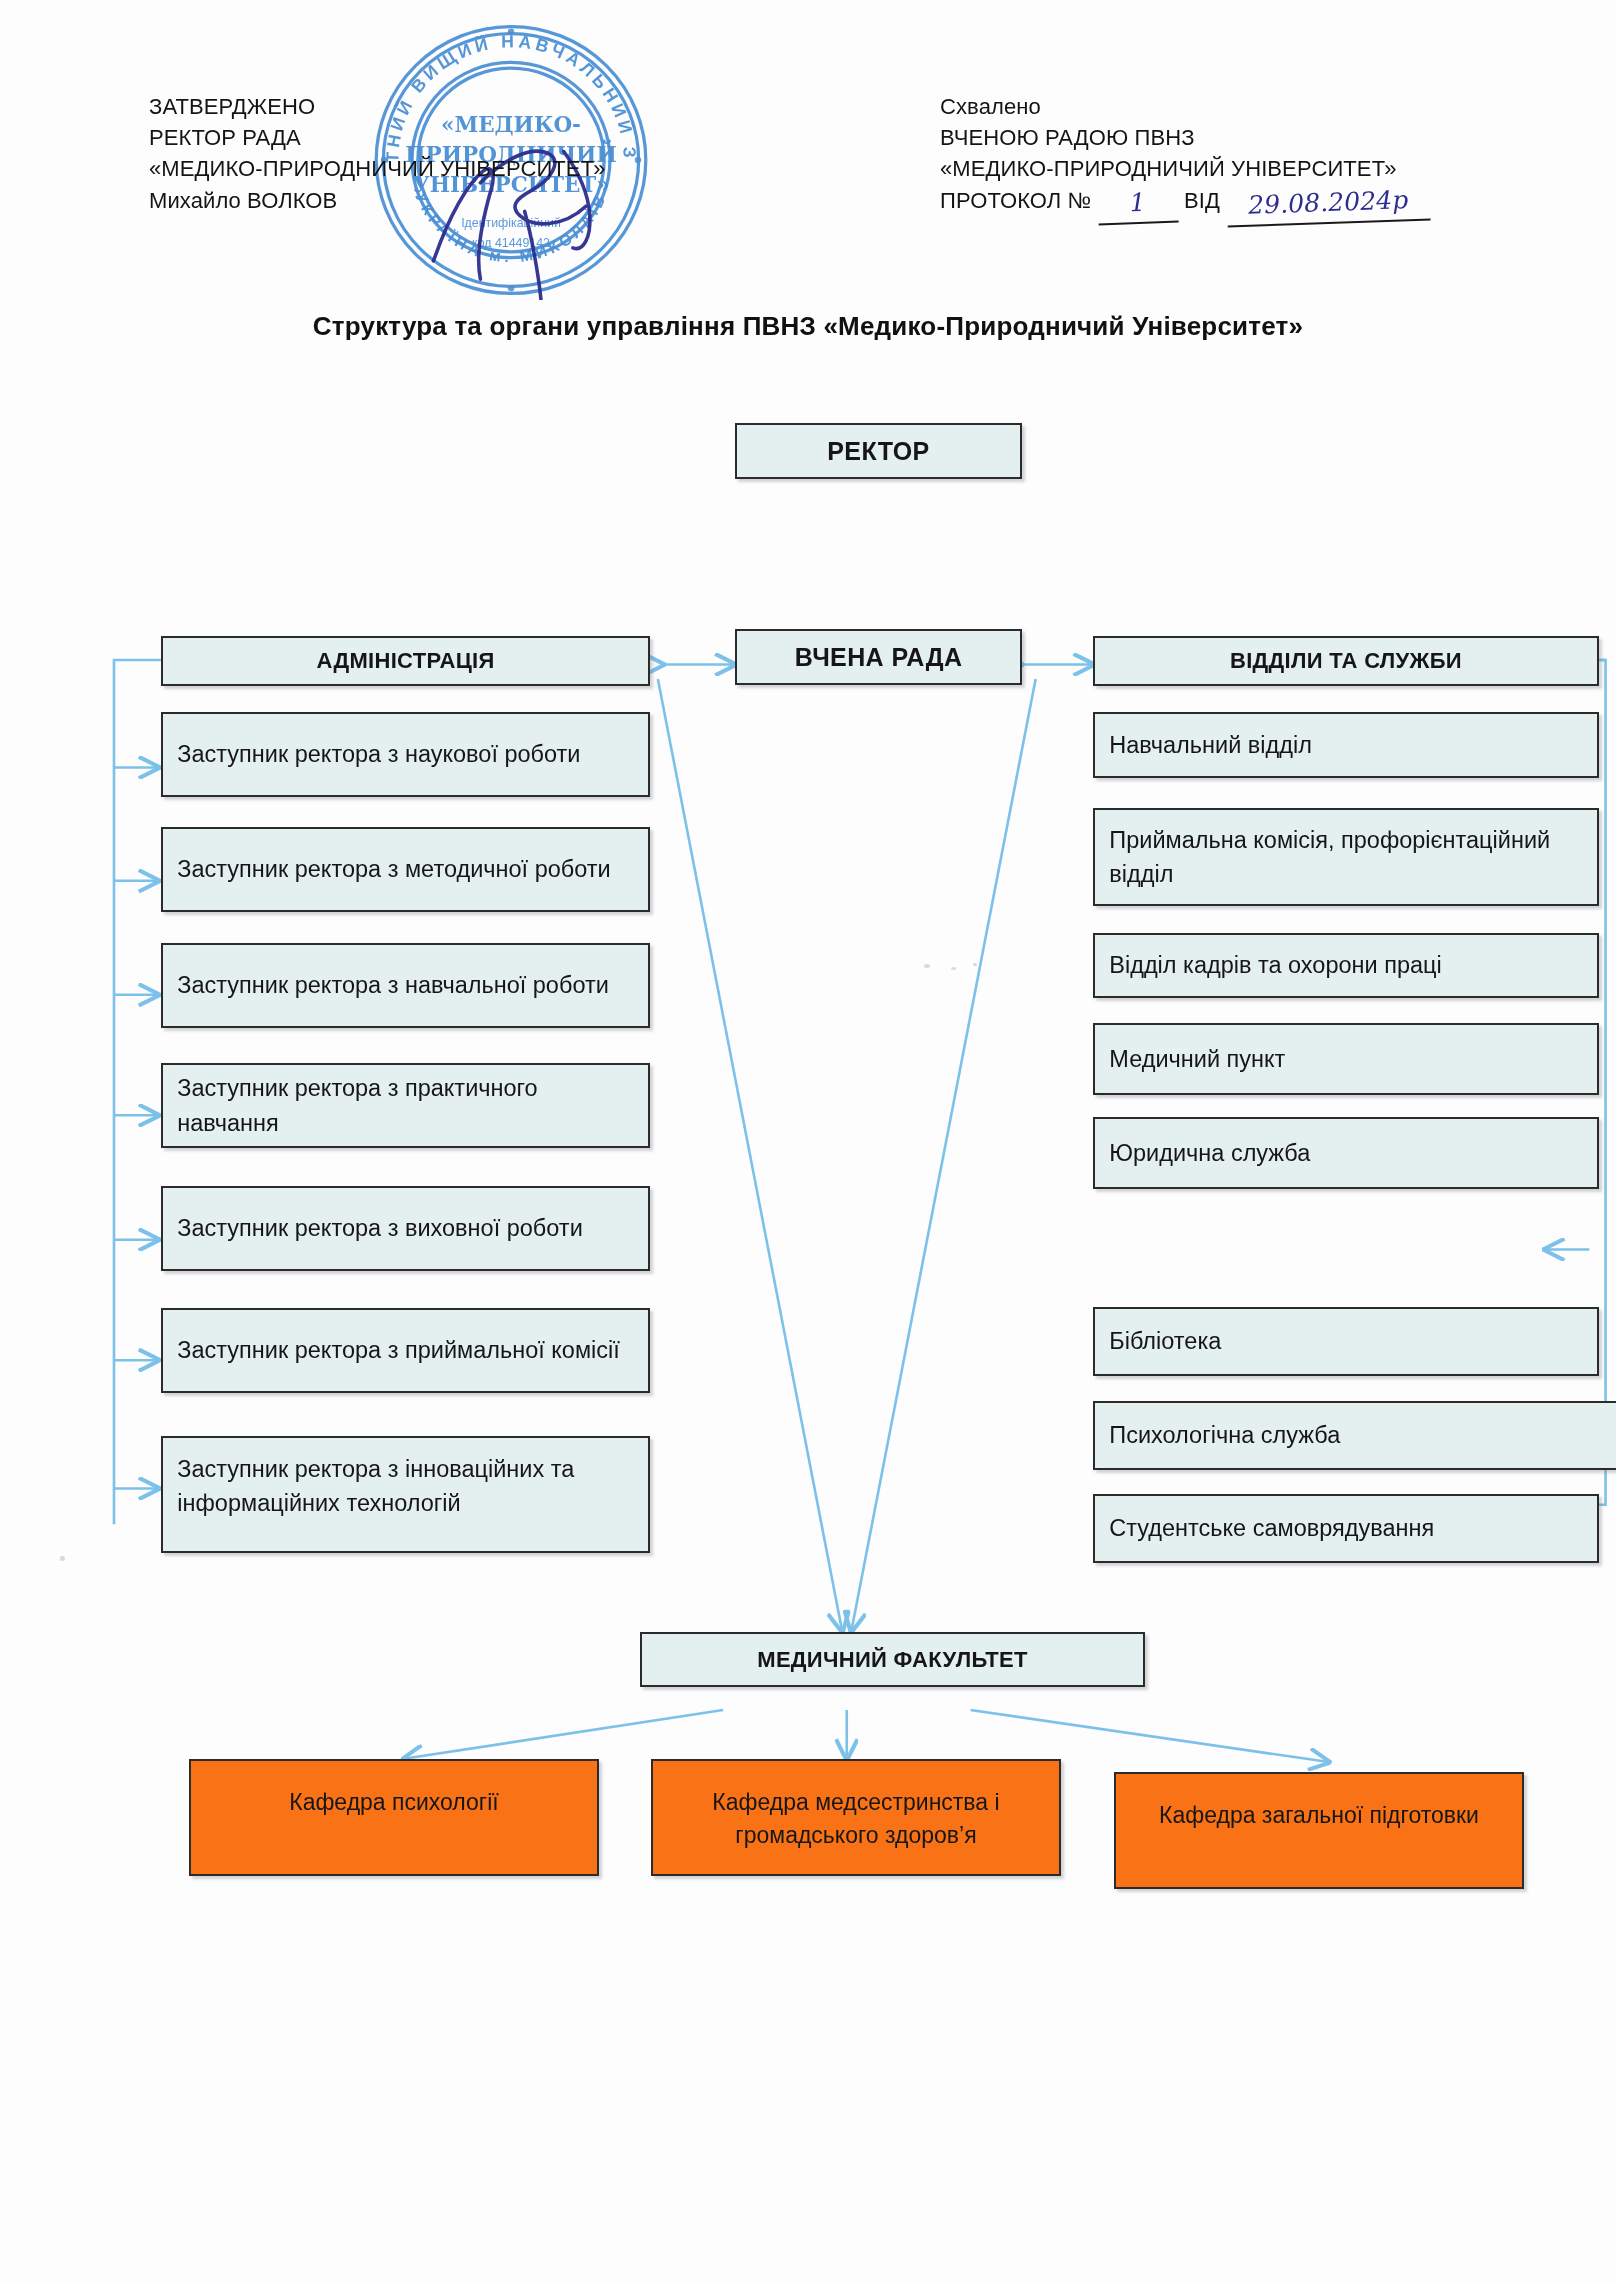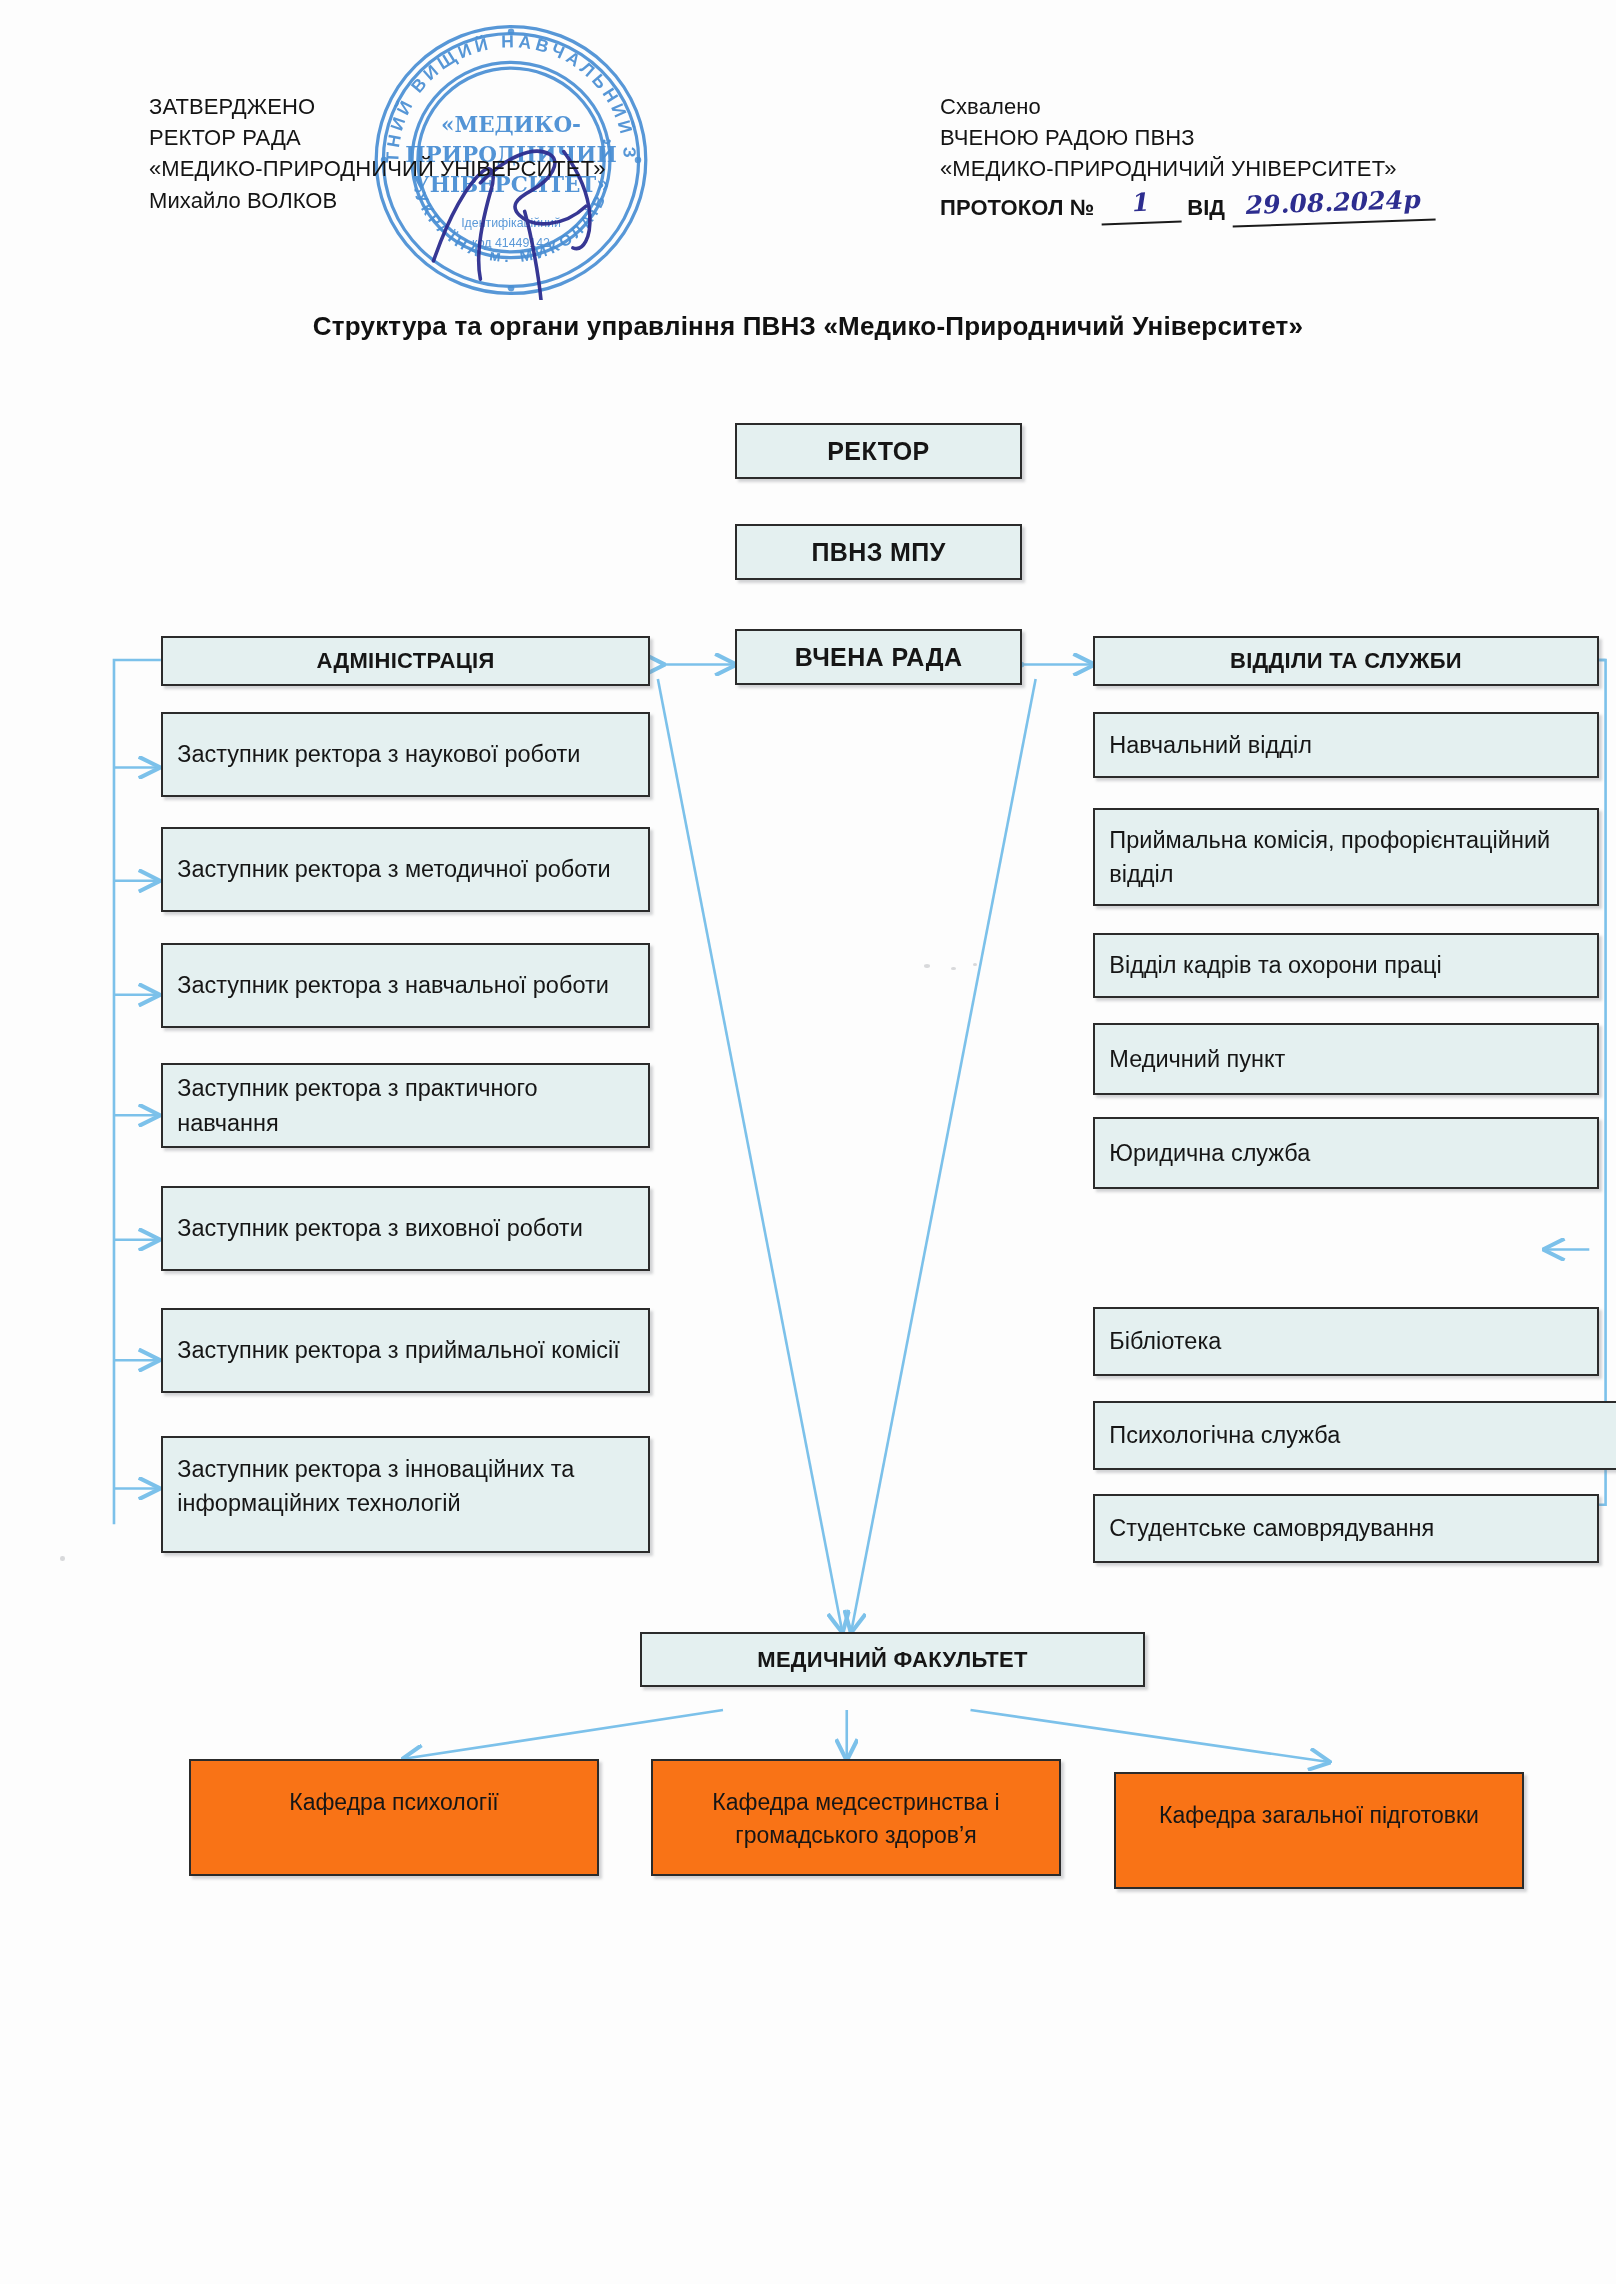--- a/index.html
+++ b/index.html
@@ -28,23 +28,22 @@
     letter-spacing: 0.1px;
     color: #141414;
     white-space: nowrap;
   }
   .hdr-line { display: block; }
   #hdr-left  { left: 149px; top: 91px; }
   #hdr-right { left: 940px; top: 91px; }
 
   .proto-line {
     display: flex;
-    align-items: flex-end;
+    align-items: flex-start;
     gap: 6.5px;
-    font-weight: bold;
   }
   .proto-underline {
     display: inline-block;
     border-bottom: 2px solid #1a1a1a;
     min-width: 72px;
     text-align: center;
     font-family: "DejaVu Serif", "Liberation Serif", serif;
     font-style: italic;
     font-size: 25px;
     color: #2d2d8f;
@@ -242,23 +241,20 @@
 
       <line x1="1110" y1="2625" x2="620" y2="2700" marker-end="url(#ar-l)"></line>
       <line x1="1300" y1="2625" x2="1300" y2="2700" marker-end="url(#ar-l)"></line>
       <line x1="1490" y1="2625" x2="2040" y2="2705" marker-end="url(#ar-l)"></line>
     </g>
   </svg>
 
   <div class="node topnode center" style="left:735px; top:423px; width:287px; height:56px;">
     <span class="lbl">РЕКТОР</span>
   </div>
-  <div class="node topnode center" style="left:735px; top:524px; width:287px; height:56px;">
-    <span class="lbl">ПВНЗ МПУ</span>
-  </div>
   <div class="node topnode center" style="left:735px; top:629px; width:287px; height:56px;">
     <span class="lbl">ВЧЕНА РАДА</span>
   </div>
 
   <div class="node headbox" style="left:161px; top:636px; width:489px; height:50px;">
     <span class="lbl">АДМІНІСТРАЦІЯ</span>
   </div>
 
   <div class="node" style="left:161px; top:712px; width:489px; height:85px;">
     <span class="lbl">Заступник ректора з наукової роботи</span>

